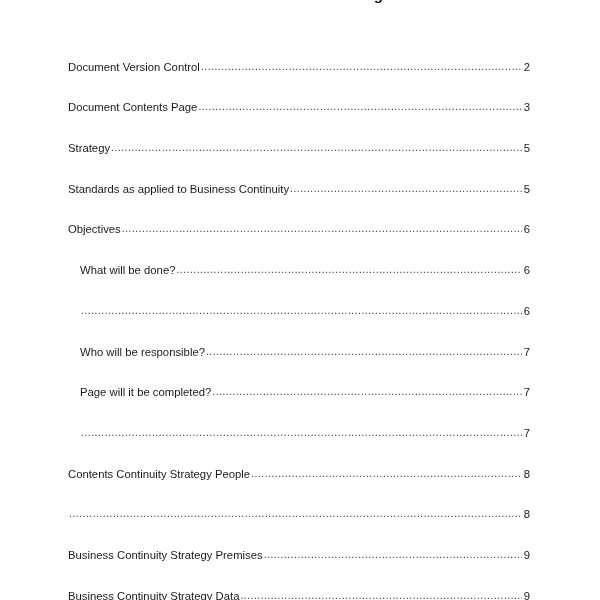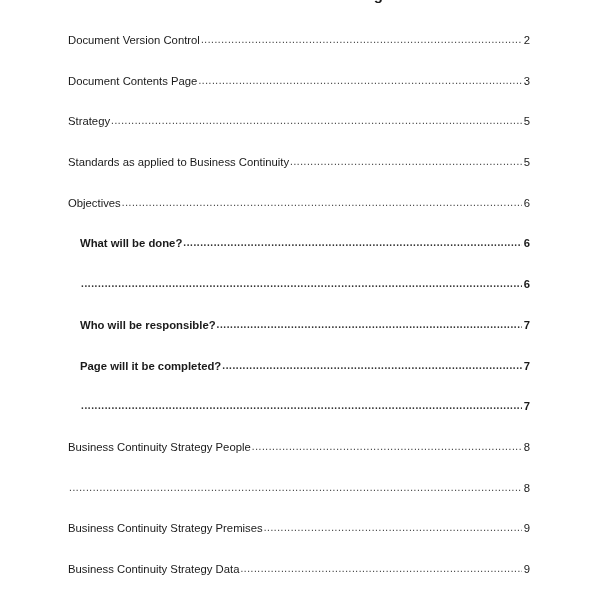--- a/index.html
+++ b/index.html
@@ -36,30 +36,29 @@
       white-space: nowrap;
     }
     .toc {
       position: absolute;
       left: 68px;
       top: 33px;
       width: 462px;
     }
     .toc-entry {
       display: flex;
-      align-items: flex-start;
+      align-items: flex-end;
       height: 40.7px;
       font-size: 11.3px;
       line-height: 14px;
       white-space: nowrap;
       cursor: pointer;
     }
     .toc-entry.level-2 {
       padding-left: 12px;
-      font-weight: bold;
     }
     .toc-label {
       flex: 0 0 auto;
     }
     .toc-leader {
       flex: 1 1 auto;
       overflow: hidden;
       margin: 0 1px;
       color: #333;
       letter-spacing: 0.6px;
@@ -134,21 +133,21 @@
       <span class="toc-leader"></span>
       <span class="toc-page">7</span>
     </div>
 
     <div class="toc-entry level-2">
       <span class="toc-leader"></span>
       <span class="toc-page">7</span>
     </div>
 
     <div class="toc-entry level-1">
-      <span class="toc-label">Business Continuity Strategy People</span>
+      <span class="toc-label">Contents Continuity Strategy People</span>
       <span class="toc-leader"></span>
       <span class="toc-page">8</span>
     </div>
 
     <div class="toc-entry level-1">
       <span class="toc-leader"></span>
       <span class="toc-page">8</span>
     </div>
 
     <div class="toc-entry level-1">

